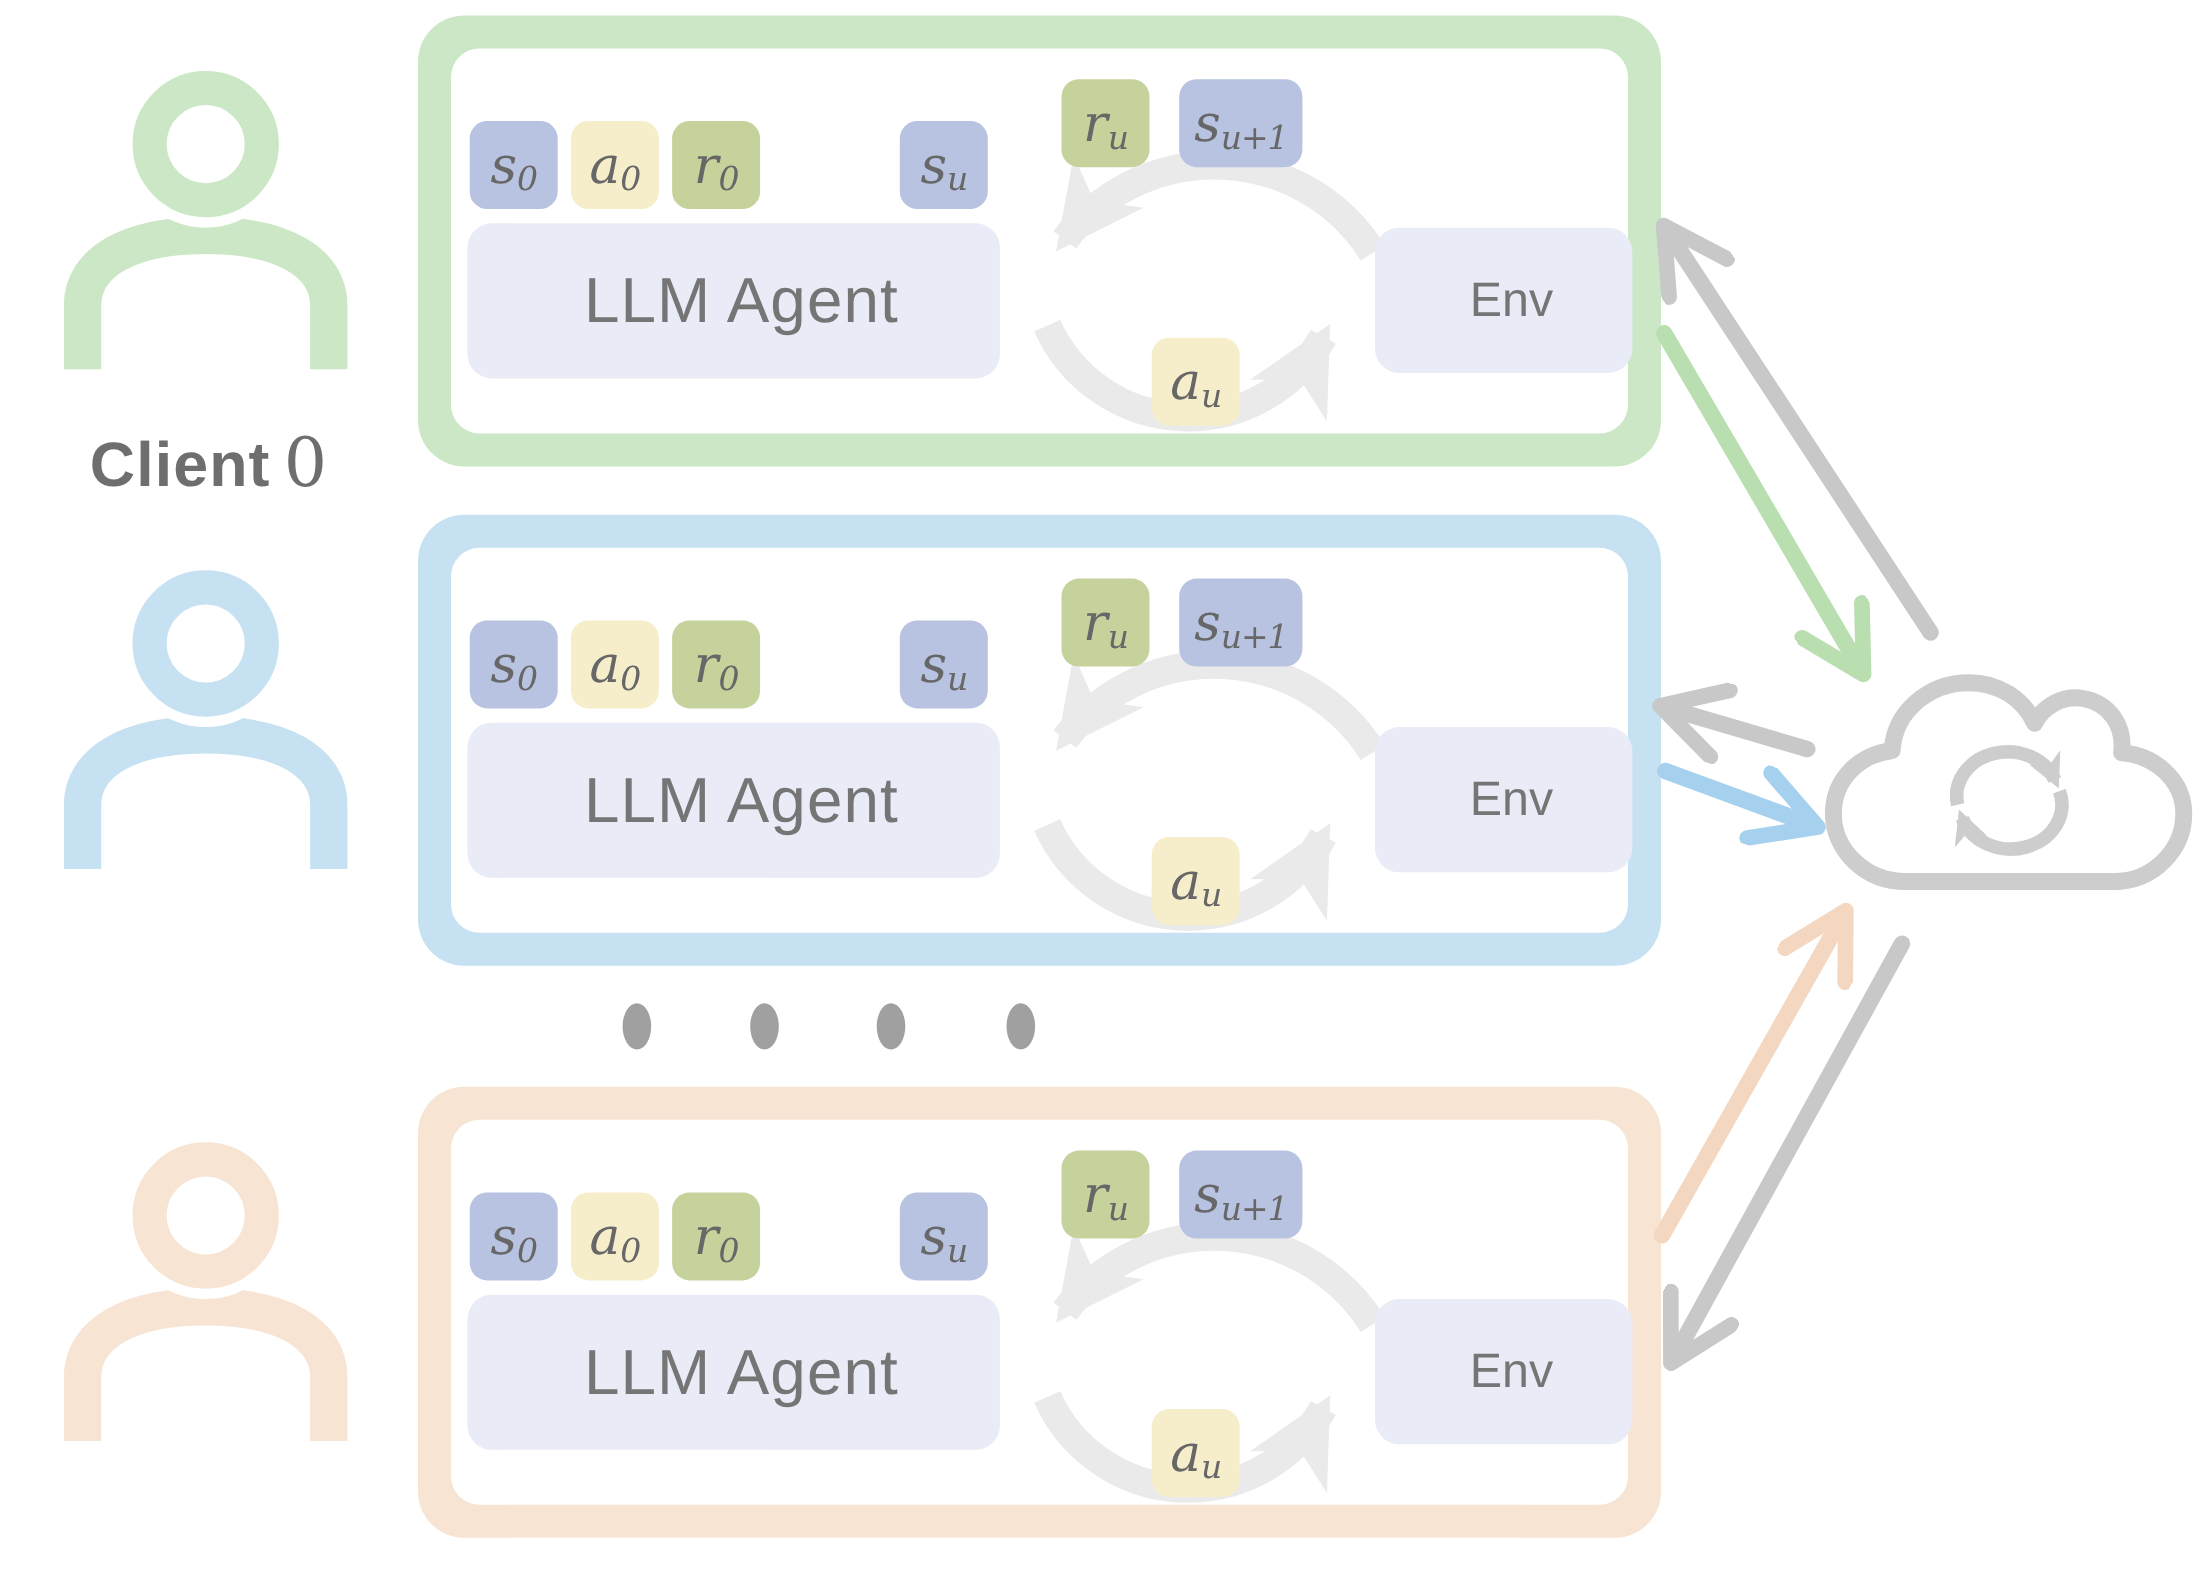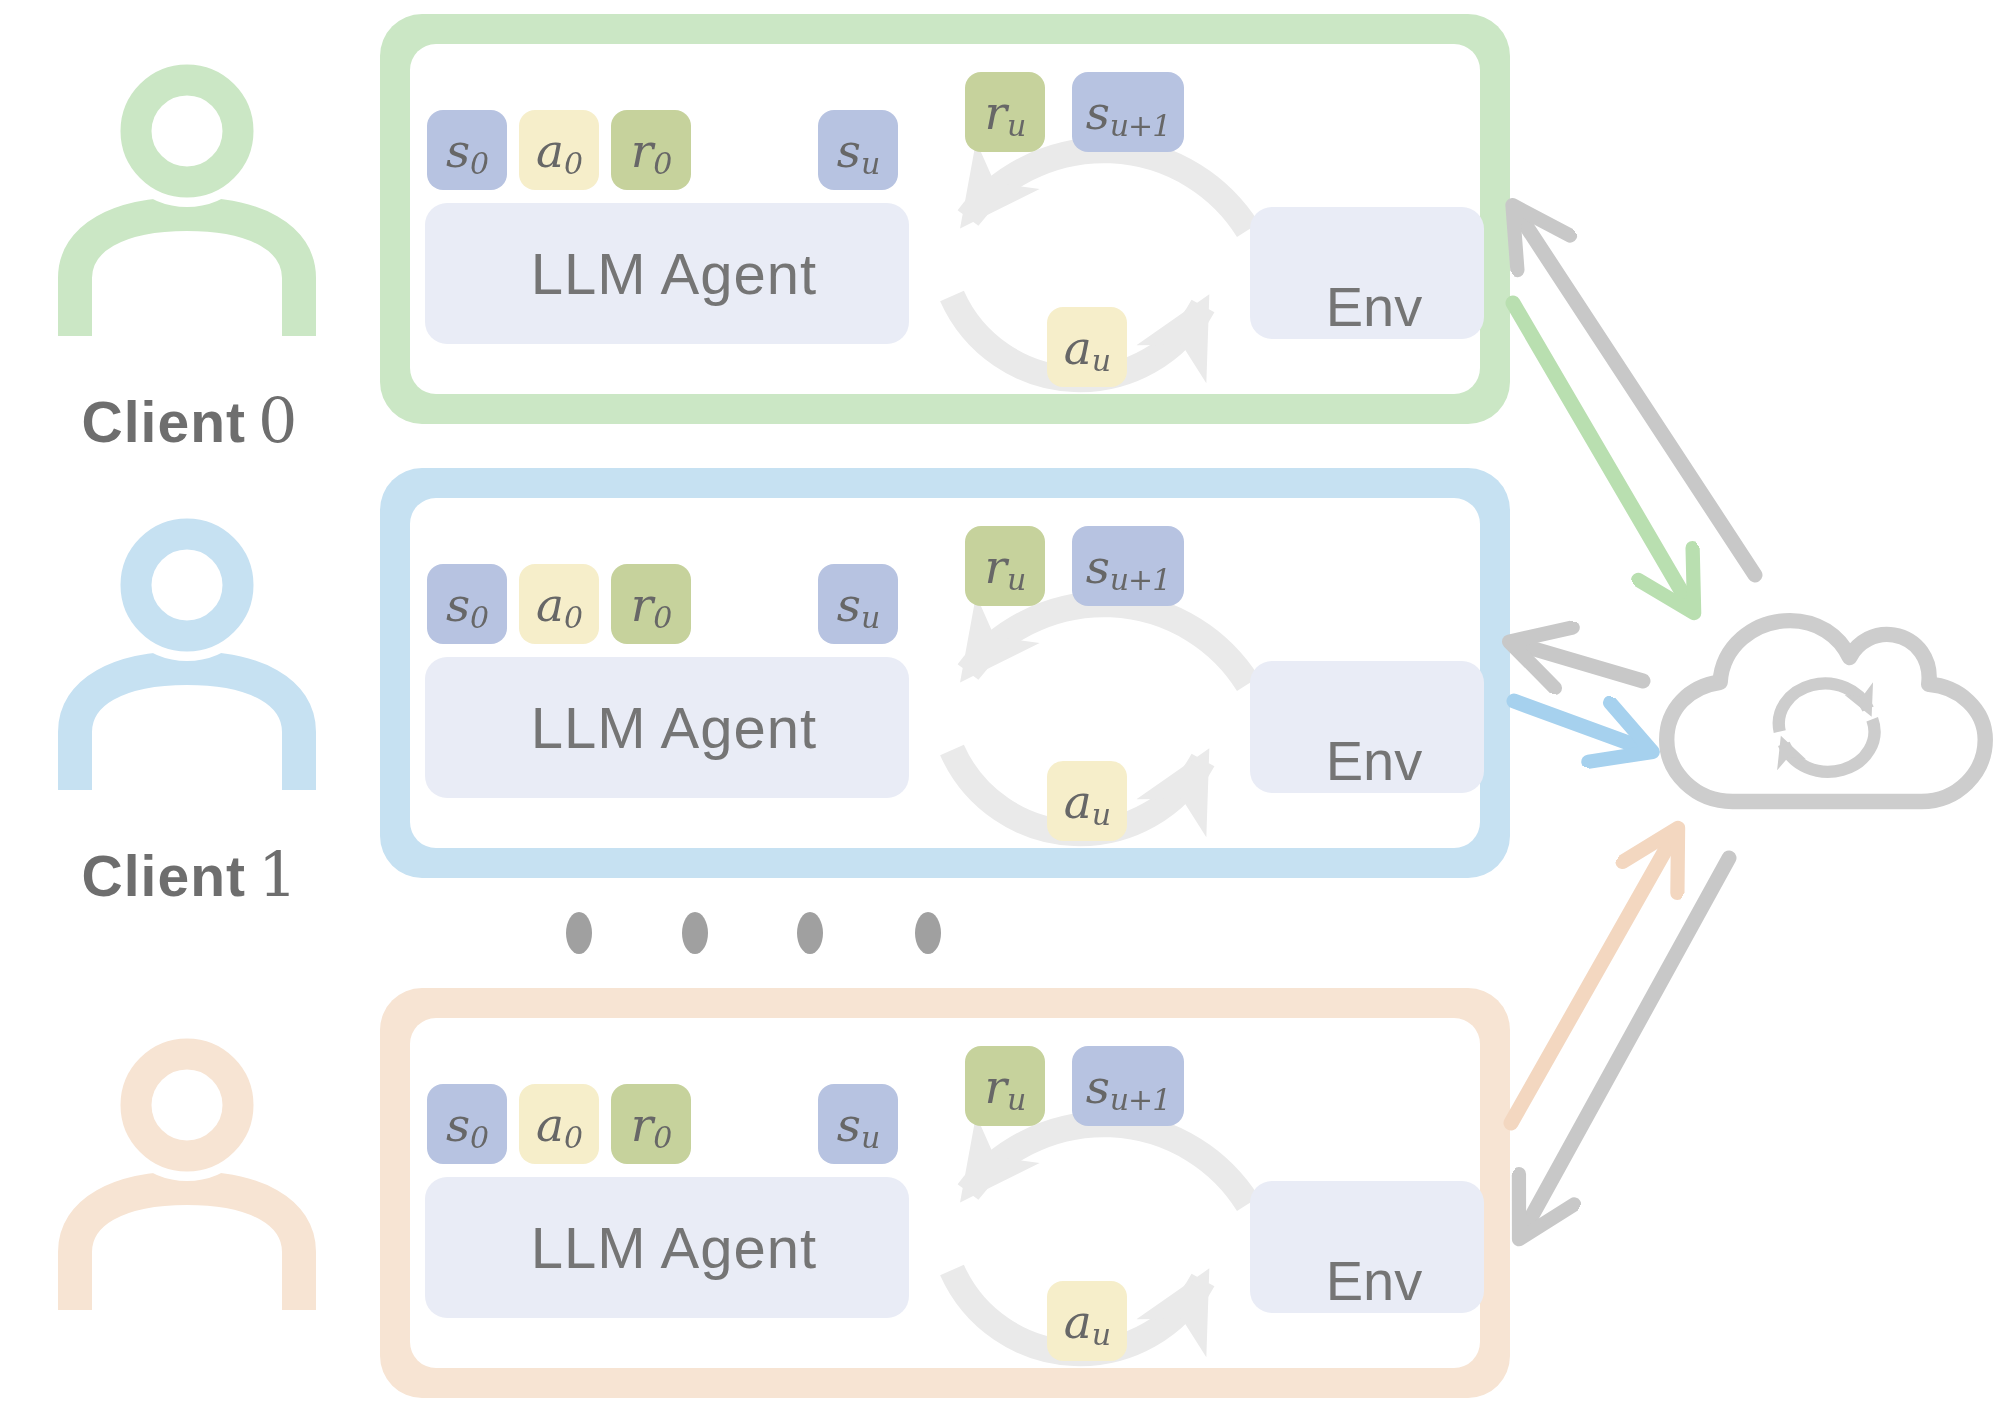--- a/index.html
+++ b/index.html
@@ -31,21 +31,21 @@
   .tok-r0 { left:231px; top:96px; width:80px; height:80px; background:var(--token_r,#c6d29c); }
   .tok-su { left:438px; top:96px; width:80px; height:80px; background:var(--token_s,#b7c3e1); }
   .tok-ru { left:585px; top:58px; width:80px; height:80px; background:var(--token_r,#c6d29c); }
   .tok-su1{ left:692px; top:58px; width:112px; height:80px; background:var(--token_s,#b7c3e1); }
   .tok-au { left:667px; top:293px; width:80px; height:80px; background:var(--token_a,#f6eeca); }
 
   .module { position:absolute; display:flex; align-items:center; justify-content:center;
             background:var(--module_bg,#e9ecf6); border-radius:22px;
             color:var(--text,#757575); font-weight:400;padding-left:14px; }
   .agent { left:45px; top:189px; width:470px; height:141px; font-size:58px; letter-spacing:1px; }
-  .env   { left:870px; top:193px; width:220px; height:132px; font-size:56px;align-items:flex-end; }
+  .env   { left:870px; top:193px; width:220px; height:132px; font-size:44px; }
 
   
   .overlay { position:absolute; left:0; top:0; width:2010px; height:1426px; }
   .cloudbox { position:absolute; left:1652px; top:598px; width:350px; height:224px; }
 </style>
 </head>
 <body>
 
 <div class="stage">
 
@@ -89,23 +89,20 @@
   <div class="person" style="top:1038px">
     <svg viewBox="0 0 258 272" width="258" height="272">
       <path d="M 17,272 L 17,214 C 17,174 60,150 129,150 C 198,150 241,174 241,214 L 241,272" fill="none" style="stroke:var(--frame_peach,#f7e4d3)" stroke-width="34"></path>
       <circle cx="129" cy="67" r="51" fill="#ffffff" stroke="#ffffff" stroke-width="50"></circle>
       <circle cx="129" cy="67" r="51" fill="#ffffff" style="stroke:var(--frame_peach,#f7e4d3)" stroke-width="31"></circle>
     </svg>
   </div>
 
   <div class="client-label" style="top:366px">
     <span>Client</span><span class="sfx">0</span>
-  </div>
-  <div class="client-label" style="top:820px">
-    <span>Client</span><span class="sfx">1</span>
   </div>
 
   <section class="frame green" style="top:14px">
     <div class="panel"></div>
     <svg class="cycle" viewBox="0 0 1130 410">
       <path d="M 868,216 A 170,170 0 0 0 588,204" fill="none" style="stroke:var(--cycle,#eaeaea)" stroke-width="26" marker-end="url(#mk-cycle)"></path>
       <path d="M 572,282 A 140,140 0 0 0 823,292" fill="none" style="stroke:var(--cycle,#eaeaea)" stroke-width="26" marker-end="url(#mk-cycle)"></path>
     </svg>
     <div class="tok tok-s0">
         <span>s</span>

